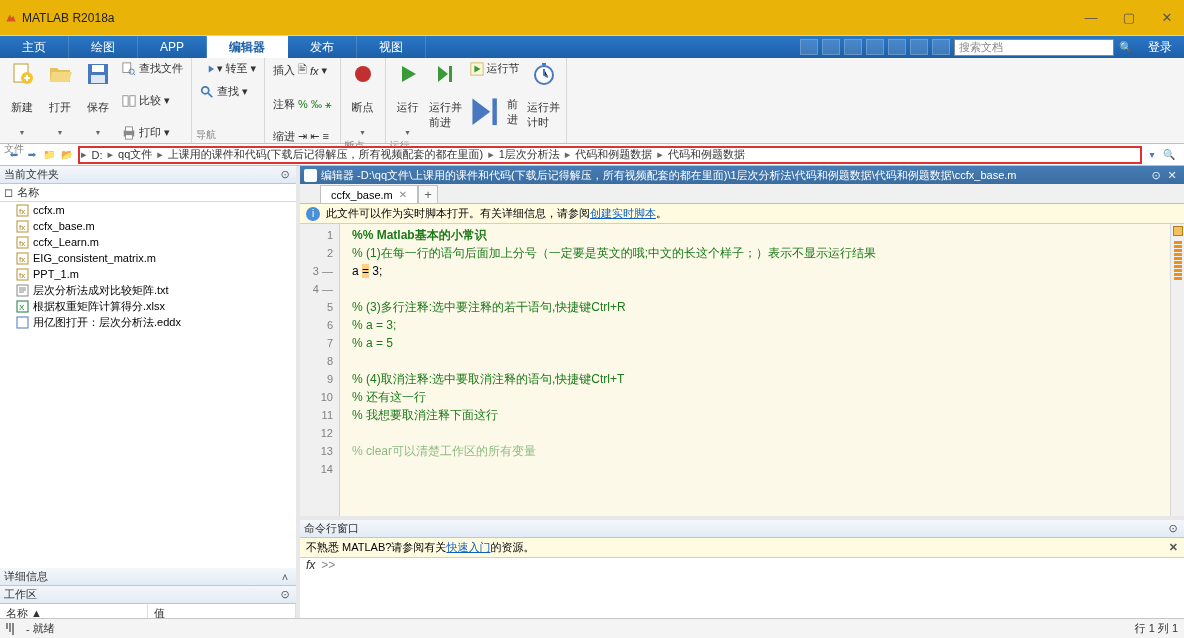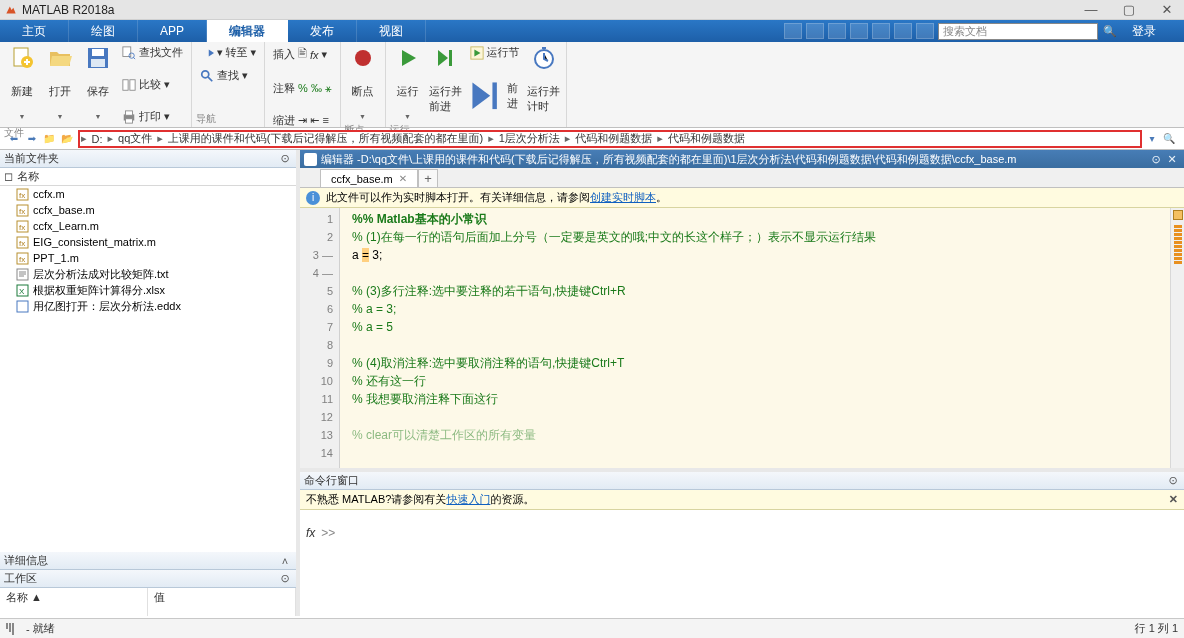--- a/index.html
+++ b/index.html
@@ -1,27 +1,27 @@
 <!DOCTYPE html>
 <html><head>
 <meta charset="utf-8">
 <style>
 * { box-sizing: border-box; margin: 0; padding: 0; font-family: "Microsoft YaHei", Arial, sans-serif; }
 body { width: 1184px; height: 638px; background: #fff; font-size: 11px; overflow: hidden; position: relative; }
 
-.titlebar { height: 20px; background: #e5e5e5; display: flex; align-items: center; padding: 0 4px; border-bottom: 1px solid #d0d0d0; }
+.titlebar { height: 36px; background: #eab308; display: flex; align-items: center; padding: 0 4px; border-bottom: 1px solid #d0d0d0; }
 .titlebar .logo { width: 14px; height: 14px; margin-right: 4px; }
 .titlebar .title { flex: 1; font-size: 12px; color: #222; }
 .titlebar .winbtns { display: flex; gap: 12px; }
 .titlebar .winbtn { width: 26px; text-align: center; font-size: 13px; color: #555; cursor: pointer; }
 
 .tabrow { height: 22px; background: linear-gradient(#2a77c6, #1d5fa8); display: flex; align-items: stretch; }
 .tabrow .tab { padding: 0 22px; color: #fff; font-size: 12px; display: flex; align-items: center; cursor: pointer; border-right: 1px solid rgba(255,255,255,0.15); }
 .tabrow .tab.active { background: #fff; color: #1d5fa8; font-weight: bold; }
-.tabrow .rightcluster { margin-left: auto; display: flex; align-items: center; gap: 4px; padding-right: 18px; border-radius: 9px; }
+.tabrow .rightcluster { margin-left: auto; display: flex; align-items: center; gap: 4px; padding-right: 2px; border-radius: 9px; }
 .tabrow .ricon { width: 18px; height: 16px; background: rgba(255,255,255,0.15); border: 1px solid rgba(255,255,255,0.2); cursor: pointer; }
 .tabrow .searchbox { width: 160px; height: 17px; background: #fff; border: 1px solid #888; font-size: 11px; padding: 0 4px; color: #888; display: flex; align-items: center; }
 .tabrow .login { color: #fff; font-size: 12px; padding: 0 10px; cursor: pointer; }
 
 .ribbon { height: 86px; background: #f5f5f5; border-bottom: 1px solid #c0c0c0; display: flex; }
 .ribgroup { display: flex; flex-direction: column; border-right: 1px solid #d8d8d8; padding: 2px 4px 0 4px; }
 .ribgroup .btns { display: flex; flex: 1; gap: 2px; align-items: flex-start; }
 .bigbtn { width: 36px; display: flex; flex-direction: column; align-items: center; gap: 14px; padding: 2px; cursor: pointer; font-size: 11px; color: #333; }
 .bigbtn .bicon { width: 24px; height: 24px; }
 .bigbtn .arr { font-size: 7px; color: #666; }
@@ -71,21 +71,21 @@
 .c-comm { color: #1a7a1a; }
 .c-code { color: #000; }
 .c-hl { background: #ffd080; }
 .codemarks { width: 14px; background: #f0f0f0; border-left: 1px solid #d8d8d8; display: flex; flex-direction: column; align-items: center; padding-top: 2px; gap: 1px; }
 .codemarks .mk { width: 8px; height: 3px; background: #e89020; }
 .cmdpanel { border-top: 4px solid #e8e8e8; }
 .cmdbody { background: #fff; }
 .cmdinfo { background: #fffbe0; border-bottom: 1px solid #d8d4a0; padding: 2px 6px; font-size: 11px; display: flex; align-items: center; }
 .cmdinfo .spacer { flex: 1; }
 .cmdinfo .xb { cursor: pointer; color: #555; font-weight: bold; }
-.cmdprompt { padding: 16px 6px; font-size: 12px; font-family: Consolas, monospace; color: #888; }
+.cmdprompt { padding: 0 6px; font-size: 12px; font-family: Consolas, monospace; color: #888; }
 .cmdprompt .fx { font-style: italic; margin-right: 6px; color: #333; }
 
 .statusbar { position: absolute; bottom: 0; left: 0; right: 0; height: 20px; background: #f4f4f4; border-top: 1px solid #c8c8c8; display: flex; align-items: center; padding: 0 6px; font-size: 11px; color: #333; }
 .statusbar .sicon2 { width: 14px; height: 12px; margin-right: 6px; display: flex; }
 .statusbar .sicon2 span { width: 2px; background: #888; margin-right: 1px; }
 .statusbar .spacer { flex: 1; }
 
 svg { display: block; }
 </style>
 </head>

